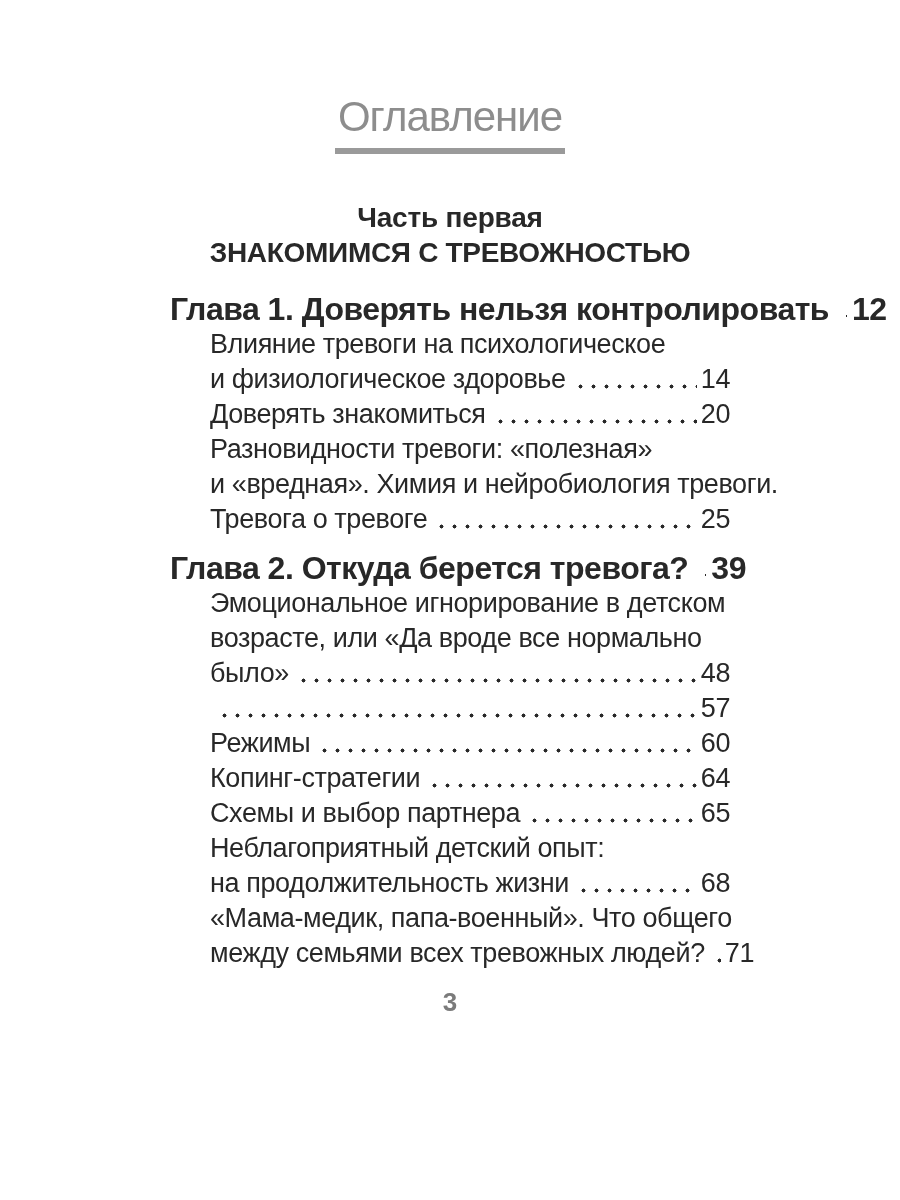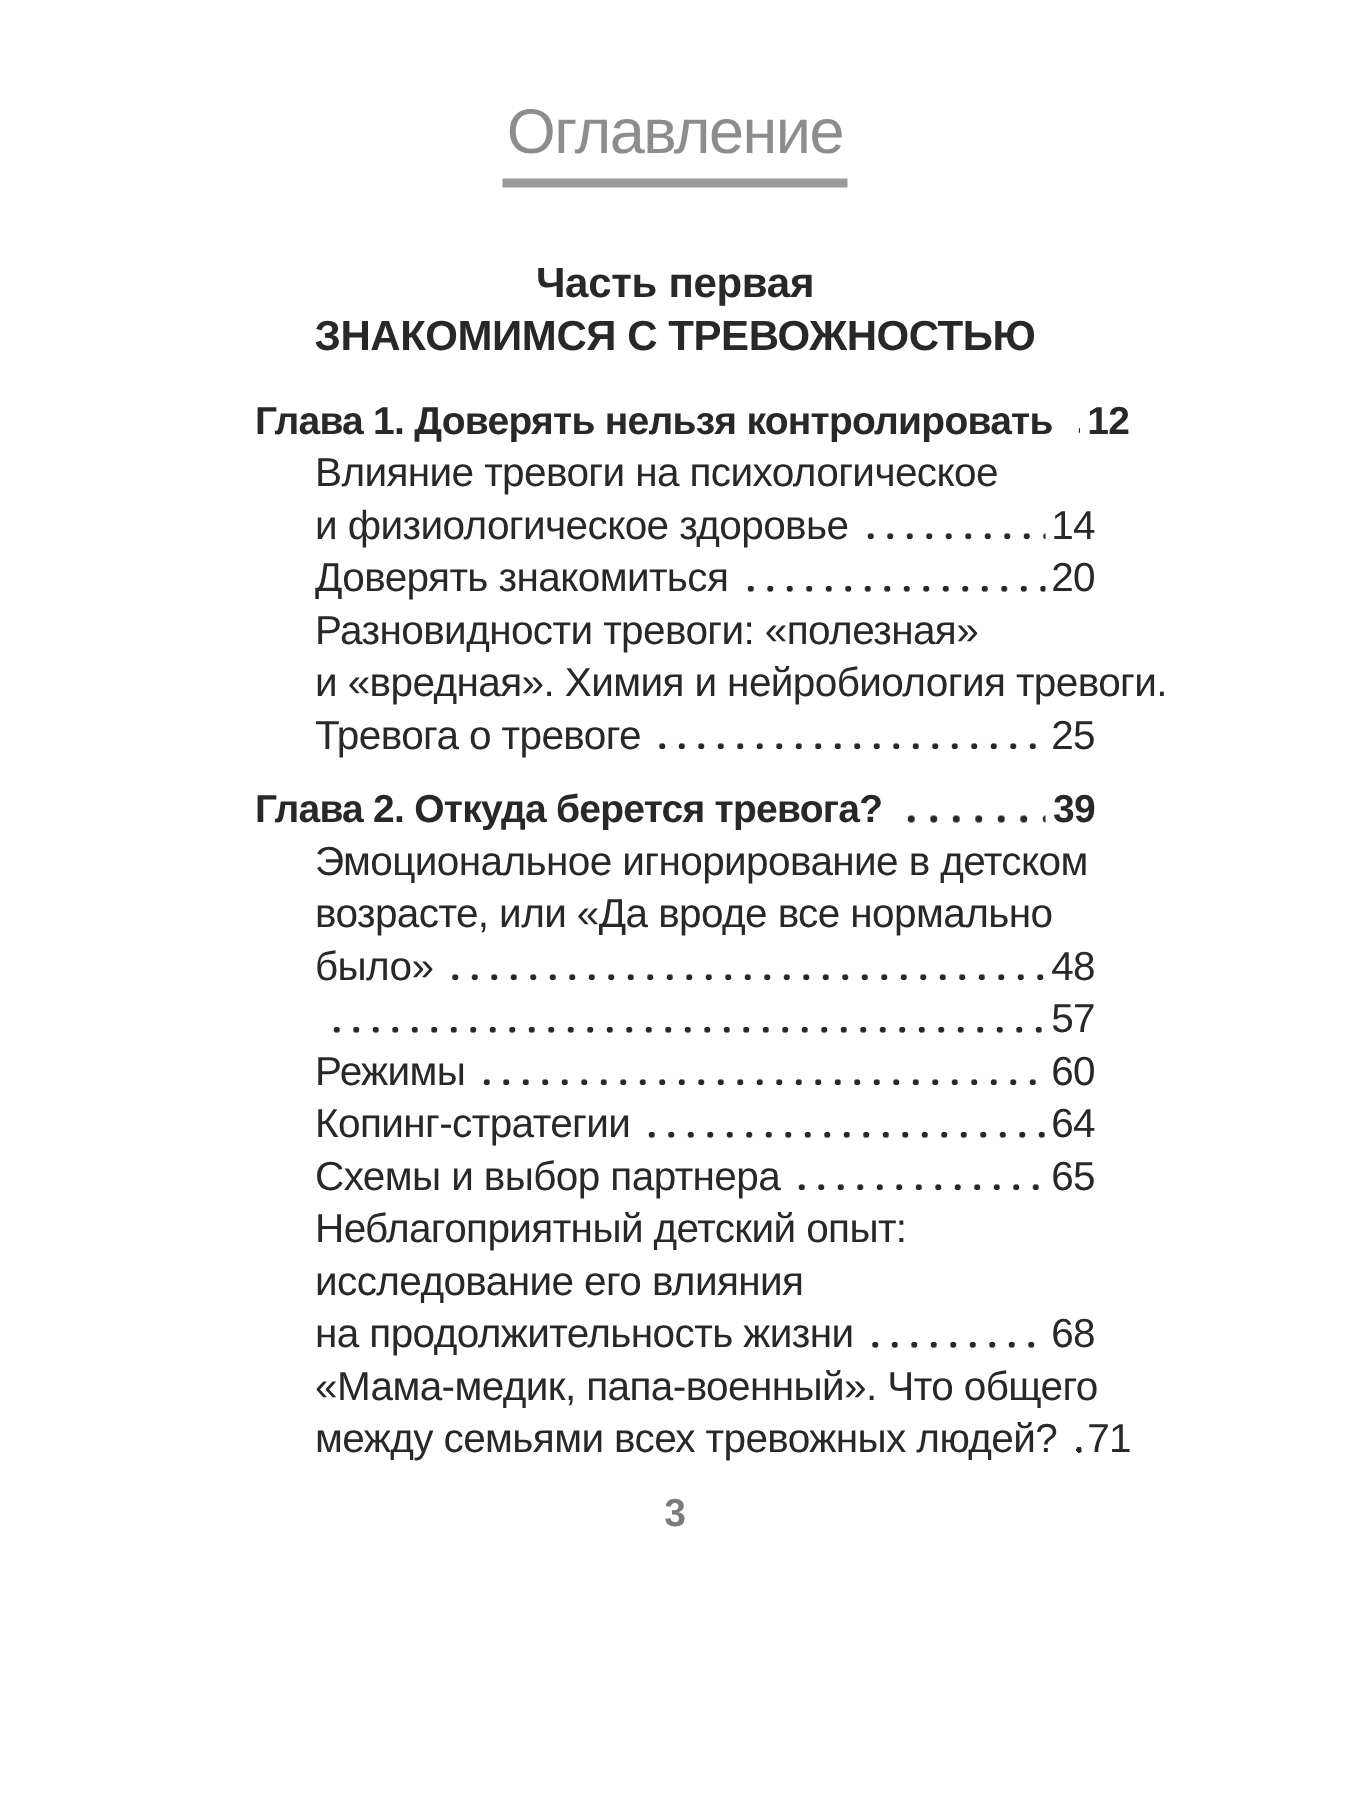--- a/index.html
+++ b/index.html
@@ -16,22 +16,22 @@
   }
   body {
     width: 900px;
     height: 1200px;
     font-family: "Liberation Sans", "DejaVu Sans", sans-serif;
     color: var(--text-black);
     overflow: hidden;
   }
   .page {
     width: 560px;
-    margin: 12px auto;
-    padding-top: 55px;
+    margin: 0 auto;
+    padding-top: 96px;
   }
   .page-title {
     width: fit-content;
     margin: 0 auto;
     font-size: 42px;
     line-height: 1;
     font-weight: 400;
     letter-spacing: -1px;
     color: var(--title-gray);
     padding: 0 3px 10px 3px;
@@ -60,21 +60,21 @@
     align-items: baseline;
     font-size: 27px;
     line-height: 35px;
     letter-spacing: -0.4px;
     padding-left: 40px;
     white-space: nowrap;
   }
   .toc-line.chapter {
     padding-left: 0;
     font-weight: bold;
-    font-size: 26px;
+    font-size: 32px;
     letter-spacing: -0.5px;
     margin-top: 14px;
   }
   .toc-text { flex: 0 0 auto; }
   .toc-page { flex: 0 0 auto; }
   .leader {
     flex: 1 1 auto;
     min-width: 8px;
     align-self: stretch;
     margin: 0 4px 0 8px;
@@ -177,24 +177,20 @@
       <div class="toc-line item">
     <span class="toc-text">Схемы и выбор партнера</span>
     <span class="leader"></span>
     <span class="toc-page">65</span>
   </div>
       <div class="toc-line item">
     <span class="toc-text">Неблагоприятный детский опыт:</span>
 
   </div>
       <div class="toc-line item">
-    <span class="toc-text">исследование его влияния</span>
-
-  </div>
-      <div class="toc-line item">
     <span class="toc-text">на продолжительность жизни</span>
     <span class="leader"></span>
     <span class="toc-page">68</span>
   </div>
       <div class="toc-line item">
     <span class="toc-text">«Мама-медик, папа-военный». Что общего</span>
 
   </div>
       <div class="toc-line item">
     <span class="toc-text">между семьями всех тревожных людей?</span>

